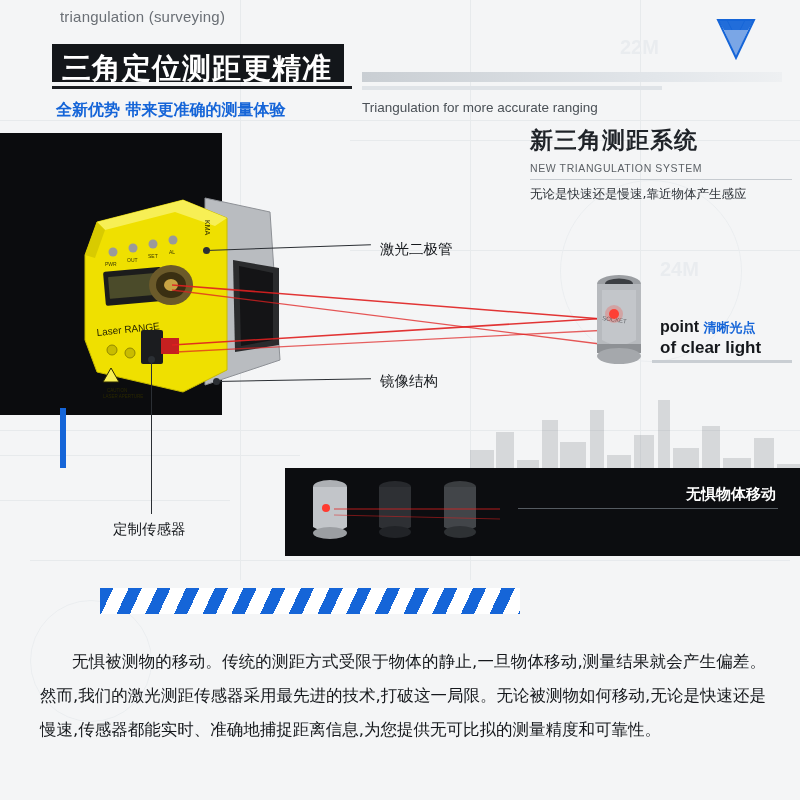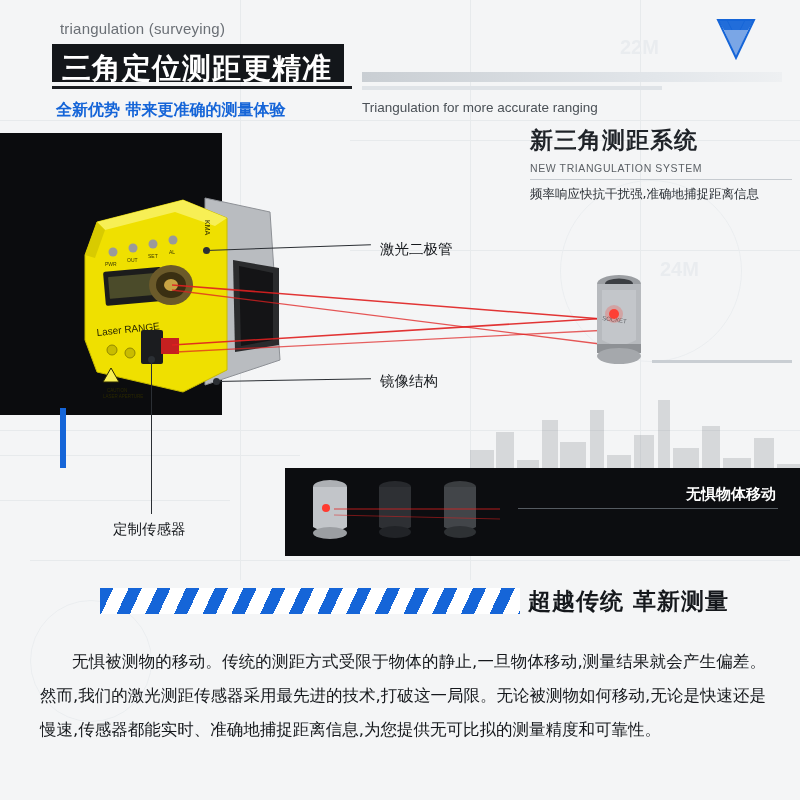--- a/index.html
+++ b/index.html
@@ -11,21 +11,21 @@
   }
   .page{position:absolute;inset:0;background:#f4f5f6;overflow:hidden;}
 
   
   .bp{position:absolute;inset:0;opacity:.45;}
   .bp .ln{position:absolute;background:#d8dde2;}
   .bp .circ{position:absolute;border:1px solid #dfe4e8;border-radius:50%;}
 
   
   .top-eyebrow{
-    position:absolute;left:60px;top:20px;
+    position:absolute;left:60px;top:8px;
     font-size:15px;color:#6a6f75;letter-spacing:.2px;
   }
   .title-bar{
     position:absolute;left:52px;top:44px;width:292px;height:38px;
     background:#13161a;
   }
   .title-bar .zh{
     position:absolute;left:10px;top:5px;
     color:#ffffff;font-size:29px;font-weight:bold;letter-spacing:1px;
     font-family:"DejaVu Sans", sans-serif;
@@ -156,21 +156,21 @@
     <span class="zh">三角定位测距更精准</span>
   </div>
   <div class="title-underline"></div>
   <div class="subtitle-zh">全新优势 带来更准确的测量体验</div>
   <div class="subtitle-en">Triangulation for more accurate ranging</div>
 
   <div class="info-block">
     <div class="info-title">新三角测距系统</div>
     <div class="info-en">NEW TRIANGULATION SYSTEM</div>
     <div class="info-sep"></div>
-    <div class="info-desc">频率响应快抗干扰强,准确地捕捉距离信息</div>
+    <div class="info-desc">无论是快速还是慢速,靠近物体产生感应</div>
   </div>
 
   <div class="photo"></div>
 
   <svg style="position:absolute;left:55px;top:160px;" width="280" height="270">
 
     <polygon points="150,38 215,52 225,200 150,225" fill="#b9bcc0" stroke="#8e9196" stroke-width="1"></polygon>
     <polygon points="178,100 224,108 224,185 180,192" fill="#2a2b2d"></polygon>
     <polygon points="184,106 218,113 218,180 186,186" fill="#141416"></polygon>
 
@@ -235,20 +235,27 @@
     <ellipse cx="31" cy="14" rx="14" ry="5.5" fill="#3c3f43"></ellipse>
     <path d="M9,14 L9,74 Q31,88 53,74 L53,14" fill="#b7babe"></path>
     <path d="M14,20 L14,70 Q31,80 48,70 L48,20" fill="#cdd0d3" opacity=".55"></path>
     <rect x="9" y="74" width="44" height="9" fill="#8e9195"></rect>
     <ellipse cx="31" cy="86" rx="22" ry="8" fill="#a5a8ac"></ellipse>
     <text x="14" y="50" font-size="6" fill="#5c5f63" font-family="Liberation Sans, sans-serif" transform="rotate(8 14 50)">SOCKET</text>
     <circle cx="26" cy="44" r="5" fill="#ff3b30" opacity=".95"></circle>
     <circle cx="26" cy="44" r="9" fill="#ff3b30" opacity=".25"></circle>
   </svg>
 
+  <div class="point-box">
+    <div class="point-line1">
+      <span>point</span>
+      <span class="zh">清晰光点</span>
+    </div>
+    <div class="point-line2">of clear light</div>
+  </div>
   <div class="point-rule"></div>
 
   <svg class="skyline" viewBox="0 0 330 120">
     <rect x="0" y="70" width="24" height="50" fill="#555b61"></rect>
     <rect x="26" y="52" width="18" height="68" fill="#555b61"></rect>
     <rect x="47" y="80" width="22" height="40" fill="#555b61"></rect>
     <rect x="72" y="40" width="16" height="80" fill="#555b61"></rect>
     <rect x="90" y="62" width="26" height="58" fill="#555b61"></rect>
     <rect x="120" y="30" width="14" height="90" fill="#555b61"></rect>
     <rect x="137" y="75" width="24" height="45" fill="#555b61"></rect>
@@ -279,16 +286,15 @@
       <path d="M144,12 L144,52 Q160,61 176,52 L176,12" fill="#55585c"></path>
       <ellipse cx="160" cy="57" rx="16" ry="6" fill="#3a3d41"></ellipse>
     </g>
     <line x1="34" y1="34" x2="200" y2="34" stroke="#e02020" stroke-width="1.2" opacity=".8"></line>
     <line x1="34" y1="40" x2="200" y2="44" stroke="#e02020" stroke-width="1" opacity=".5"></line>
   </svg>
   <div class="strip-title">无惧物体移动</div>
   <div class="strip-rule"></div>
 
   <div class="stripes"></div>
-  <div class="bottom-title">超越传统 革新测量</div>
   <div class="body-text">无惧被测物的移动。传统的测距方式受限于物体的静止,一旦物体移动,测量结果就会产生偏差。然而,我们的激光测距传感器采用最先进的技术,打破这一局限。无论被测物如何移动,无论是快速还是慢速,传感器都能实时、准确地捕捉距离信息,为您提供无可比拟的测量精度和可靠性。</div>
 
 </div>
 
 </body></html>

